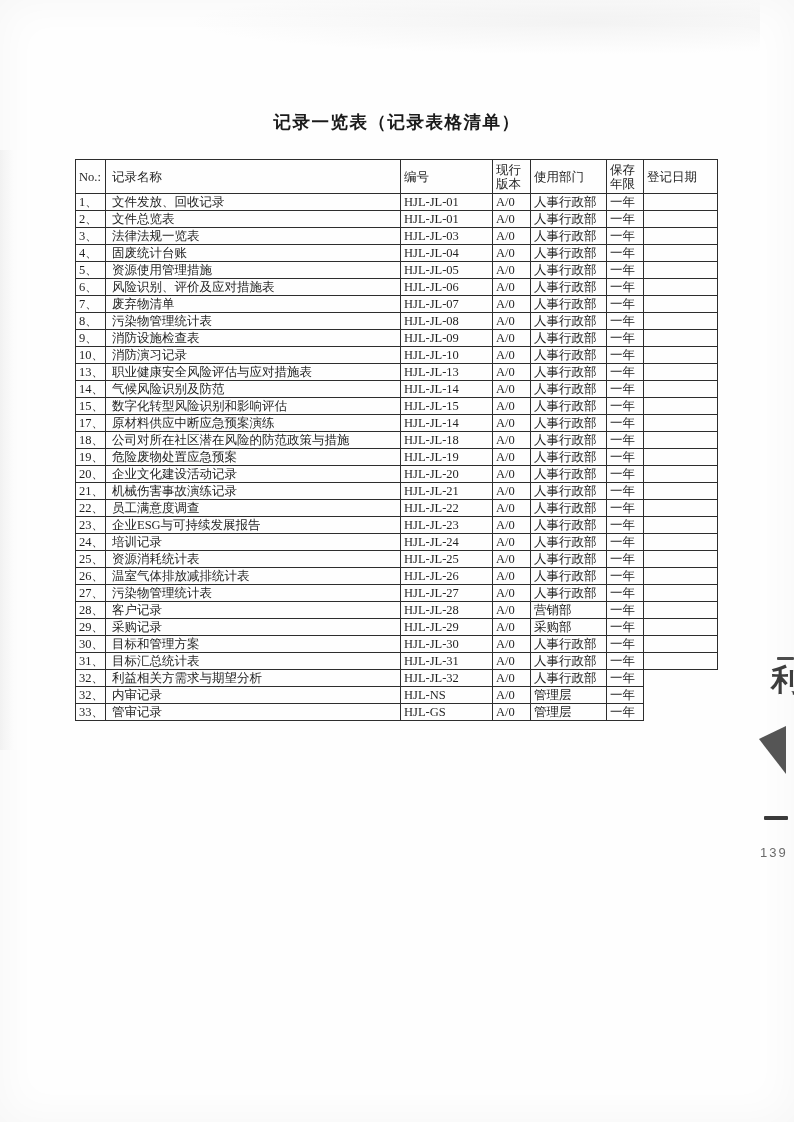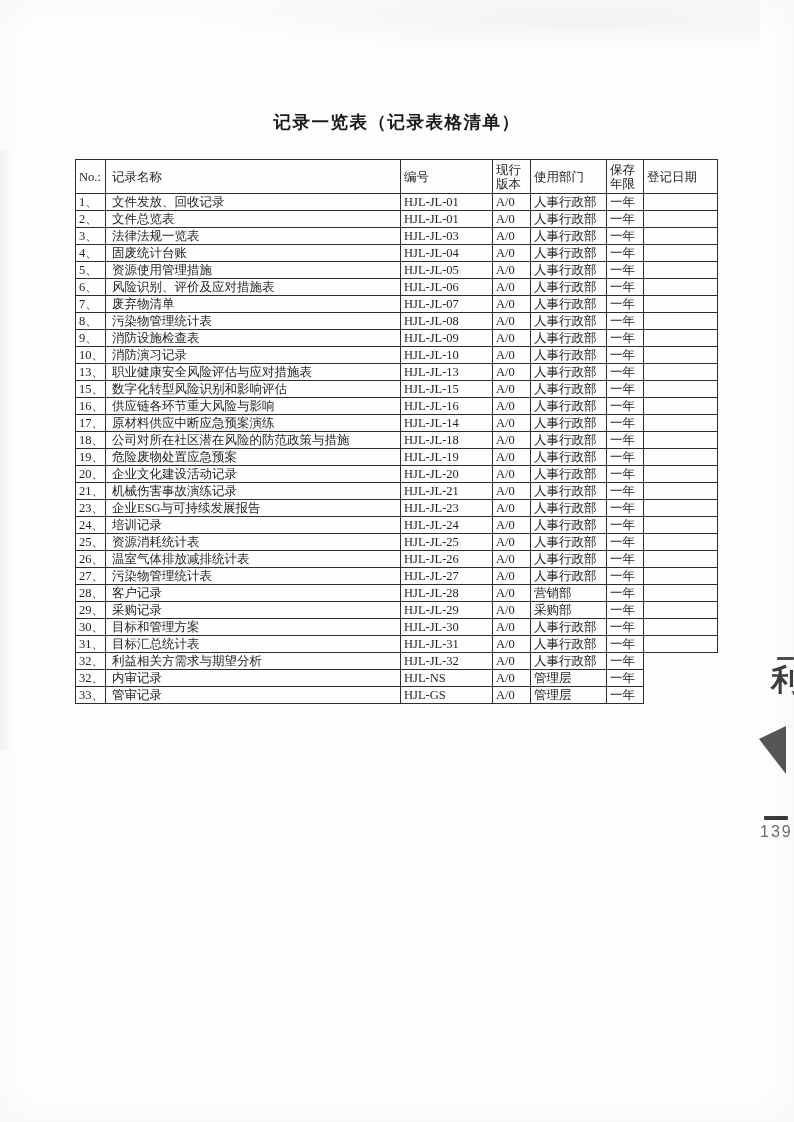--- a/index.html
+++ b/index.html
@@ -98,22 +98,22 @@
     position: absolute;
     left: 759px; top: 726px;
     width: 0; height: 0;
     border-top: 13px solid transparent;
     border-bottom: 35px solid transparent;
     border-right: 27px solid #474747;
     opacity: 0.92;
   }
   .edge-page-num {
     position: absolute;
-    left: 760px; top: 823px;
-    font-size: 16px;
+    left: 760px; top: 845px;
+    font-size: 13px;
     letter-spacing: 2px;
     color: #6b6b6b;
     font-family: "Liberation Sans", sans-serif;
   }
   .edge-page-bar {
     position: absolute;
     left: 764px; top: 816px;
     width: 24px; height: 4px;
     background: #3a3a3a;
     border-radius: 1px;
@@ -244,38 +244,38 @@
         <tr>
           <td>13、</td>
           <td class="name-cell">职业健康安全风险评估与应对措施表</td>
           <td>HJL-JL-13</td>
           <td>A/0</td>
           <td>人事行政部</td>
           <td>一年</td>
           <td></td>
         </tr>
         <tr>
+          <td>14、</td>
+          <td class="name-cell">气候风险识别及防范</td>
+          <td>HJL-JL-14</td>
+          <td>A/0</td>
+          <td>人事行政部</td>
+          <td>一年</td>
+          <td></td>
+        </tr>
+        <tr>
           <td>15、</td>
           <td class="name-cell">数字化转型风险识别和影响评估</td>
           <td>HJL-JL-15</td>
           <td>A/0</td>
           <td>人事行政部</td>
           <td>一年</td>
           <td></td>
         </tr>
         <tr>
-          <td>16、</td>
-          <td class="name-cell">供应链各环节重大风险与影响</td>
-          <td>HJL-JL-16</td>
-          <td>A/0</td>
-          <td>人事行政部</td>
-          <td>一年</td>
-          <td></td>
-        </tr>
-        <tr>
           <td>17、</td>
           <td class="name-cell">原材料供应中断应急预案演练</td>
           <td>HJL-JL-14</td>
           <td>A/0</td>
           <td>人事行政部</td>
           <td>一年</td>
           <td></td>
         </tr>
         <tr>
           <td>18、</td>
@@ -301,20 +301,29 @@
           <td>HJL-JL-20</td>
           <td>A/0</td>
           <td>人事行政部</td>
           <td>一年</td>
           <td></td>
         </tr>
         <tr>
           <td>21、</td>
           <td class="name-cell">机械伤害事故演练记录</td>
           <td>HJL-JL-21</td>
+          <td>A/0</td>
+          <td>人事行政部</td>
+          <td>一年</td>
+          <td></td>
+        </tr>
+        <tr>
+          <td>22、</td>
+          <td class="name-cell">员工满意度调查</td>
+          <td>HJL-JL-22</td>
           <td>A/0</td>
           <td>人事行政部</td>
           <td>一年</td>
           <td></td>
         </tr>
         <tr>
           <td>23、</td>
           <td class="name-cell">企业ESG与可持续发展报告</td>
           <td>HJL-JL-23</td>
           <td>A/0</td>

